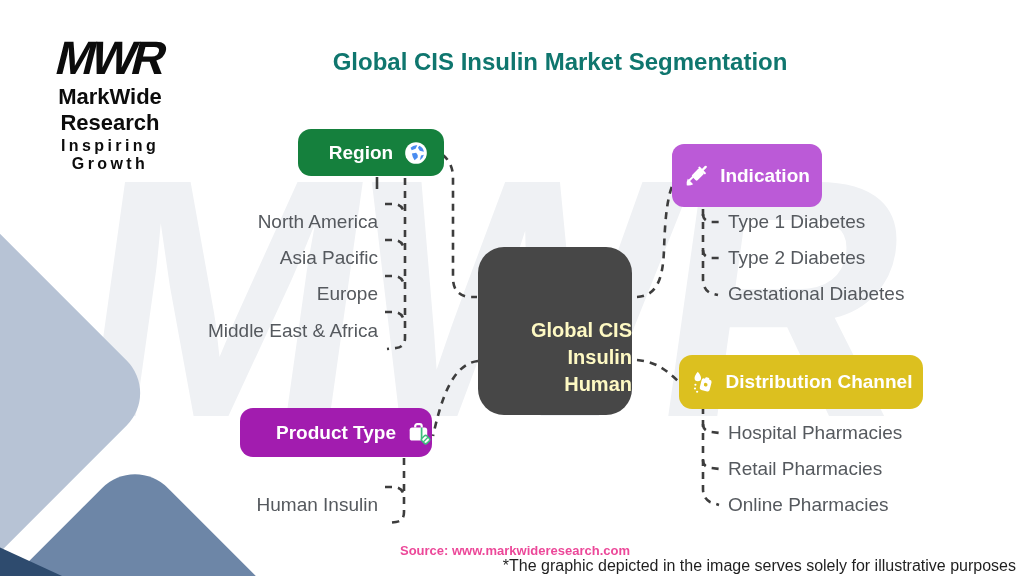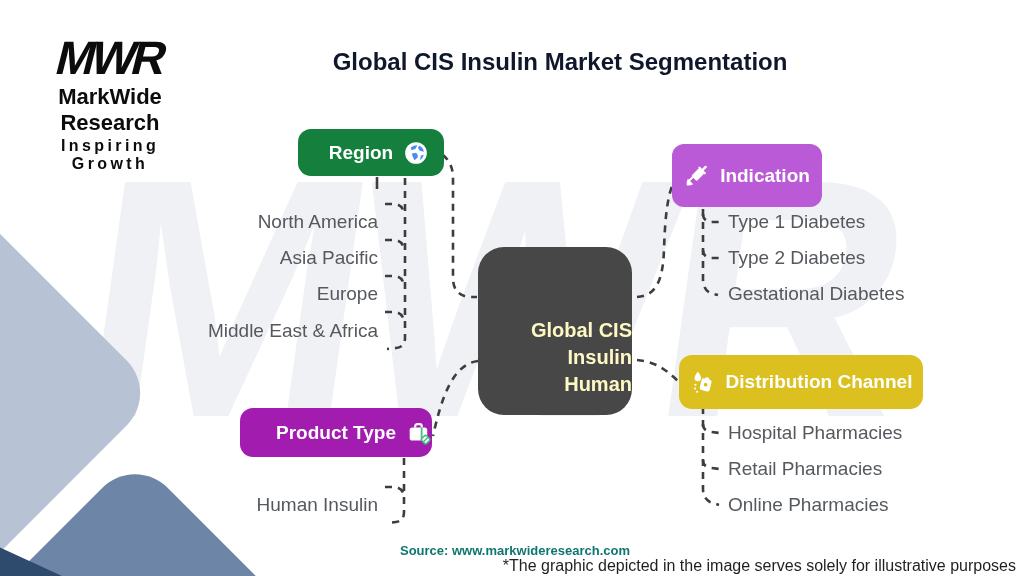--- a/index.html
+++ b/index.html
@@ -25,21 +25,21 @@
 
   
   .logo{position:absolute;left:26px;top:34px;width:168px;text-align:center;z-index:3;color:#0c0c0c;}
   .logo-mwr{font-size:47px;font-weight:bold;letter-spacing:-4px;line-height:1;
             transform:skewX(-14deg);}
   .logo-name{font-size:22px;font-weight:bold;margin-top:3px;letter-spacing:0px;}
   .logo-tag{font-size:16px;font-weight:bold;letter-spacing:3.4px;margin-top:1px;}
 
   
   .title{position:absolute;left:560px;top:48px;transform:translateX(-50%);white-space:nowrap;
-         font-size:24px;font-weight:bold;color:#0f172a;z-index:3;}
+         font-size:24px;font-weight:bold;color:#0f766e;z-index:3;}
 
   
   .node{position:absolute;z-index:3;display:flex;align-items:center;justify-content:center;
         gap:10px;border-radius:13px;color:#fff;font-weight:bold;font-size:19px;white-space:nowrap;}
   .node .icon{display:flex;align-items:center;}
   .node .icon svg{width:26px;height:26px;display:block;}
   .node-region{left:298px;top:129px;width:130px;height:47px;}
   .node-indication{left:672px;top:144px;width:150px;height:63px;border-radius:12px;}
   .node-product{left:240px;top:408px;width:192px;height:49px;}
   .node-distribution{left:679px;top:355px;width:244px;height:54px;}
@@ -50,21 +50,21 @@
 
   
   .item-col{position:absolute;z-index:3;font-size:19px;color:#55595e;line-height:36.2px;}
   .item-col.right{text-align:right;margin-top:18px;}
   .col-region{left:60px;top:186px;width:318px;}
   .col-indication{left:728px;top:204px;width:300px;}
   .col-product{left:60px;top:469px;width:318px;}
   .col-distribution{left:728px;top:415px;width:300px;}
 
   
-  .source{position:absolute;left:400px;top:543px;font-size:13px;font-weight:bold;color:#0f766e;z-index:4;}
+  .source{position:absolute;left:400px;top:543px;font-size:13px;font-weight:bold;color:#ec4899;z-index:4;}
   .disclaimer{position:absolute;right:8px;top:557px;font-size:16px;color:#1f1f1f;z-index:4;}
 </style>
 </head>
 <body>
 
 <div class="canvas">
 
   <div class="watermark">MWR</div>
   <div class="shape light-diamond"></div>
   <div class="shape slate-diamond"></div>

